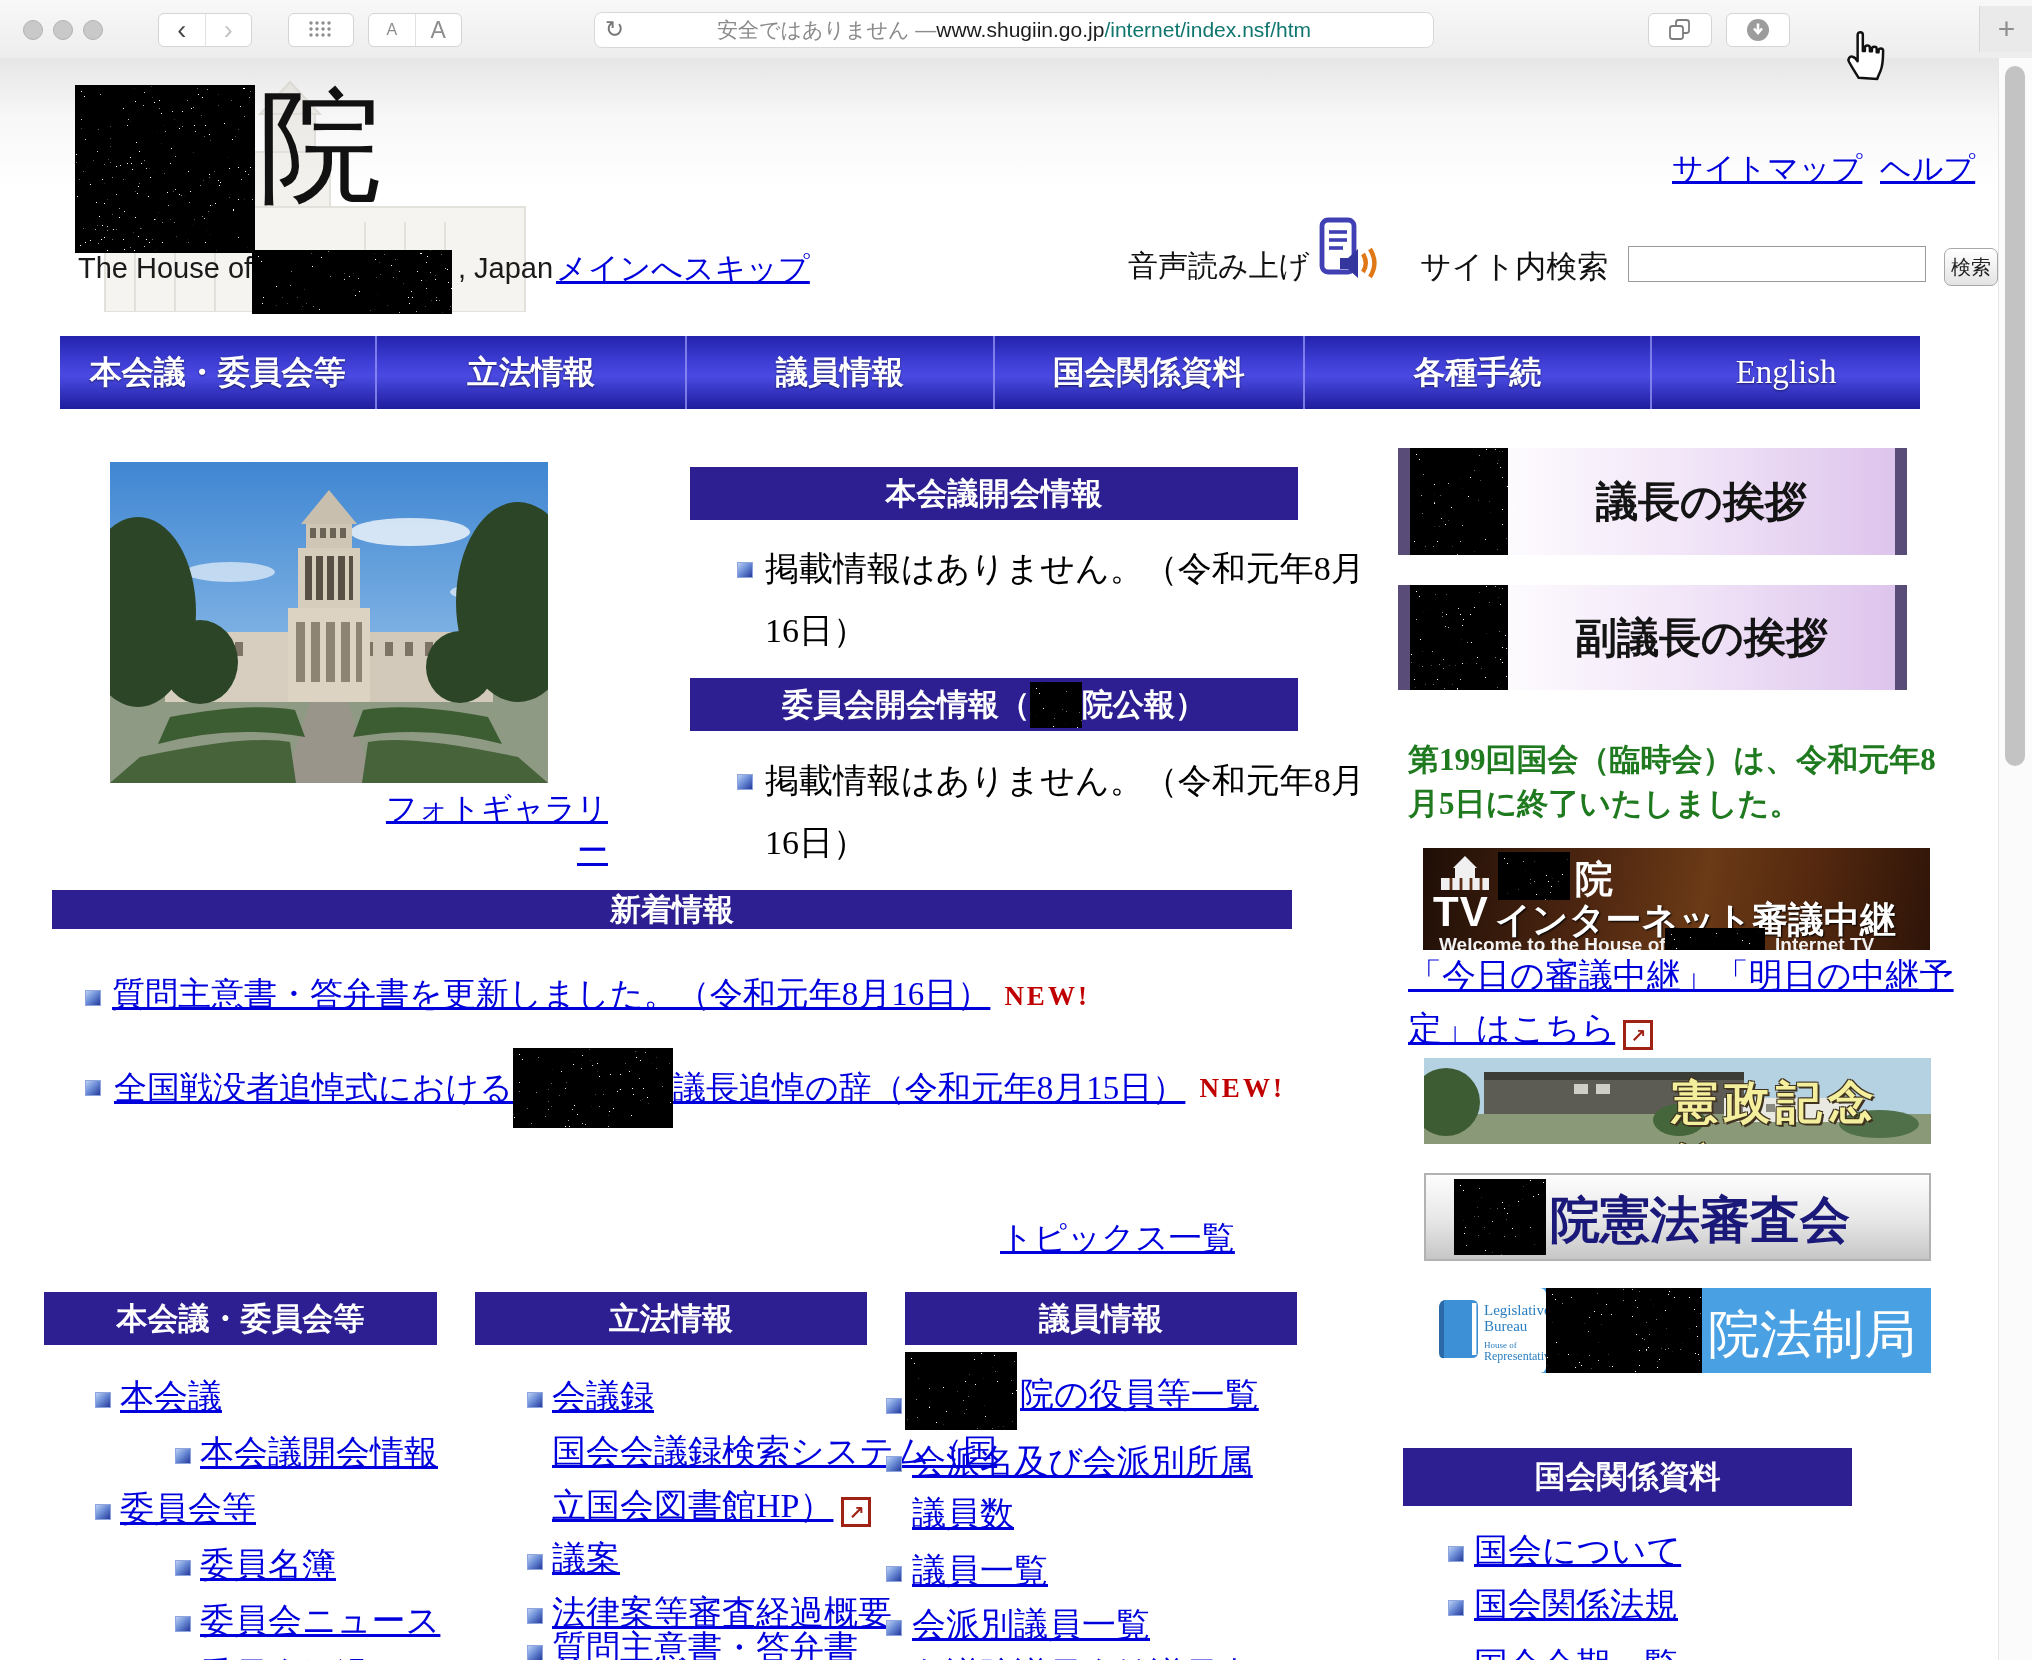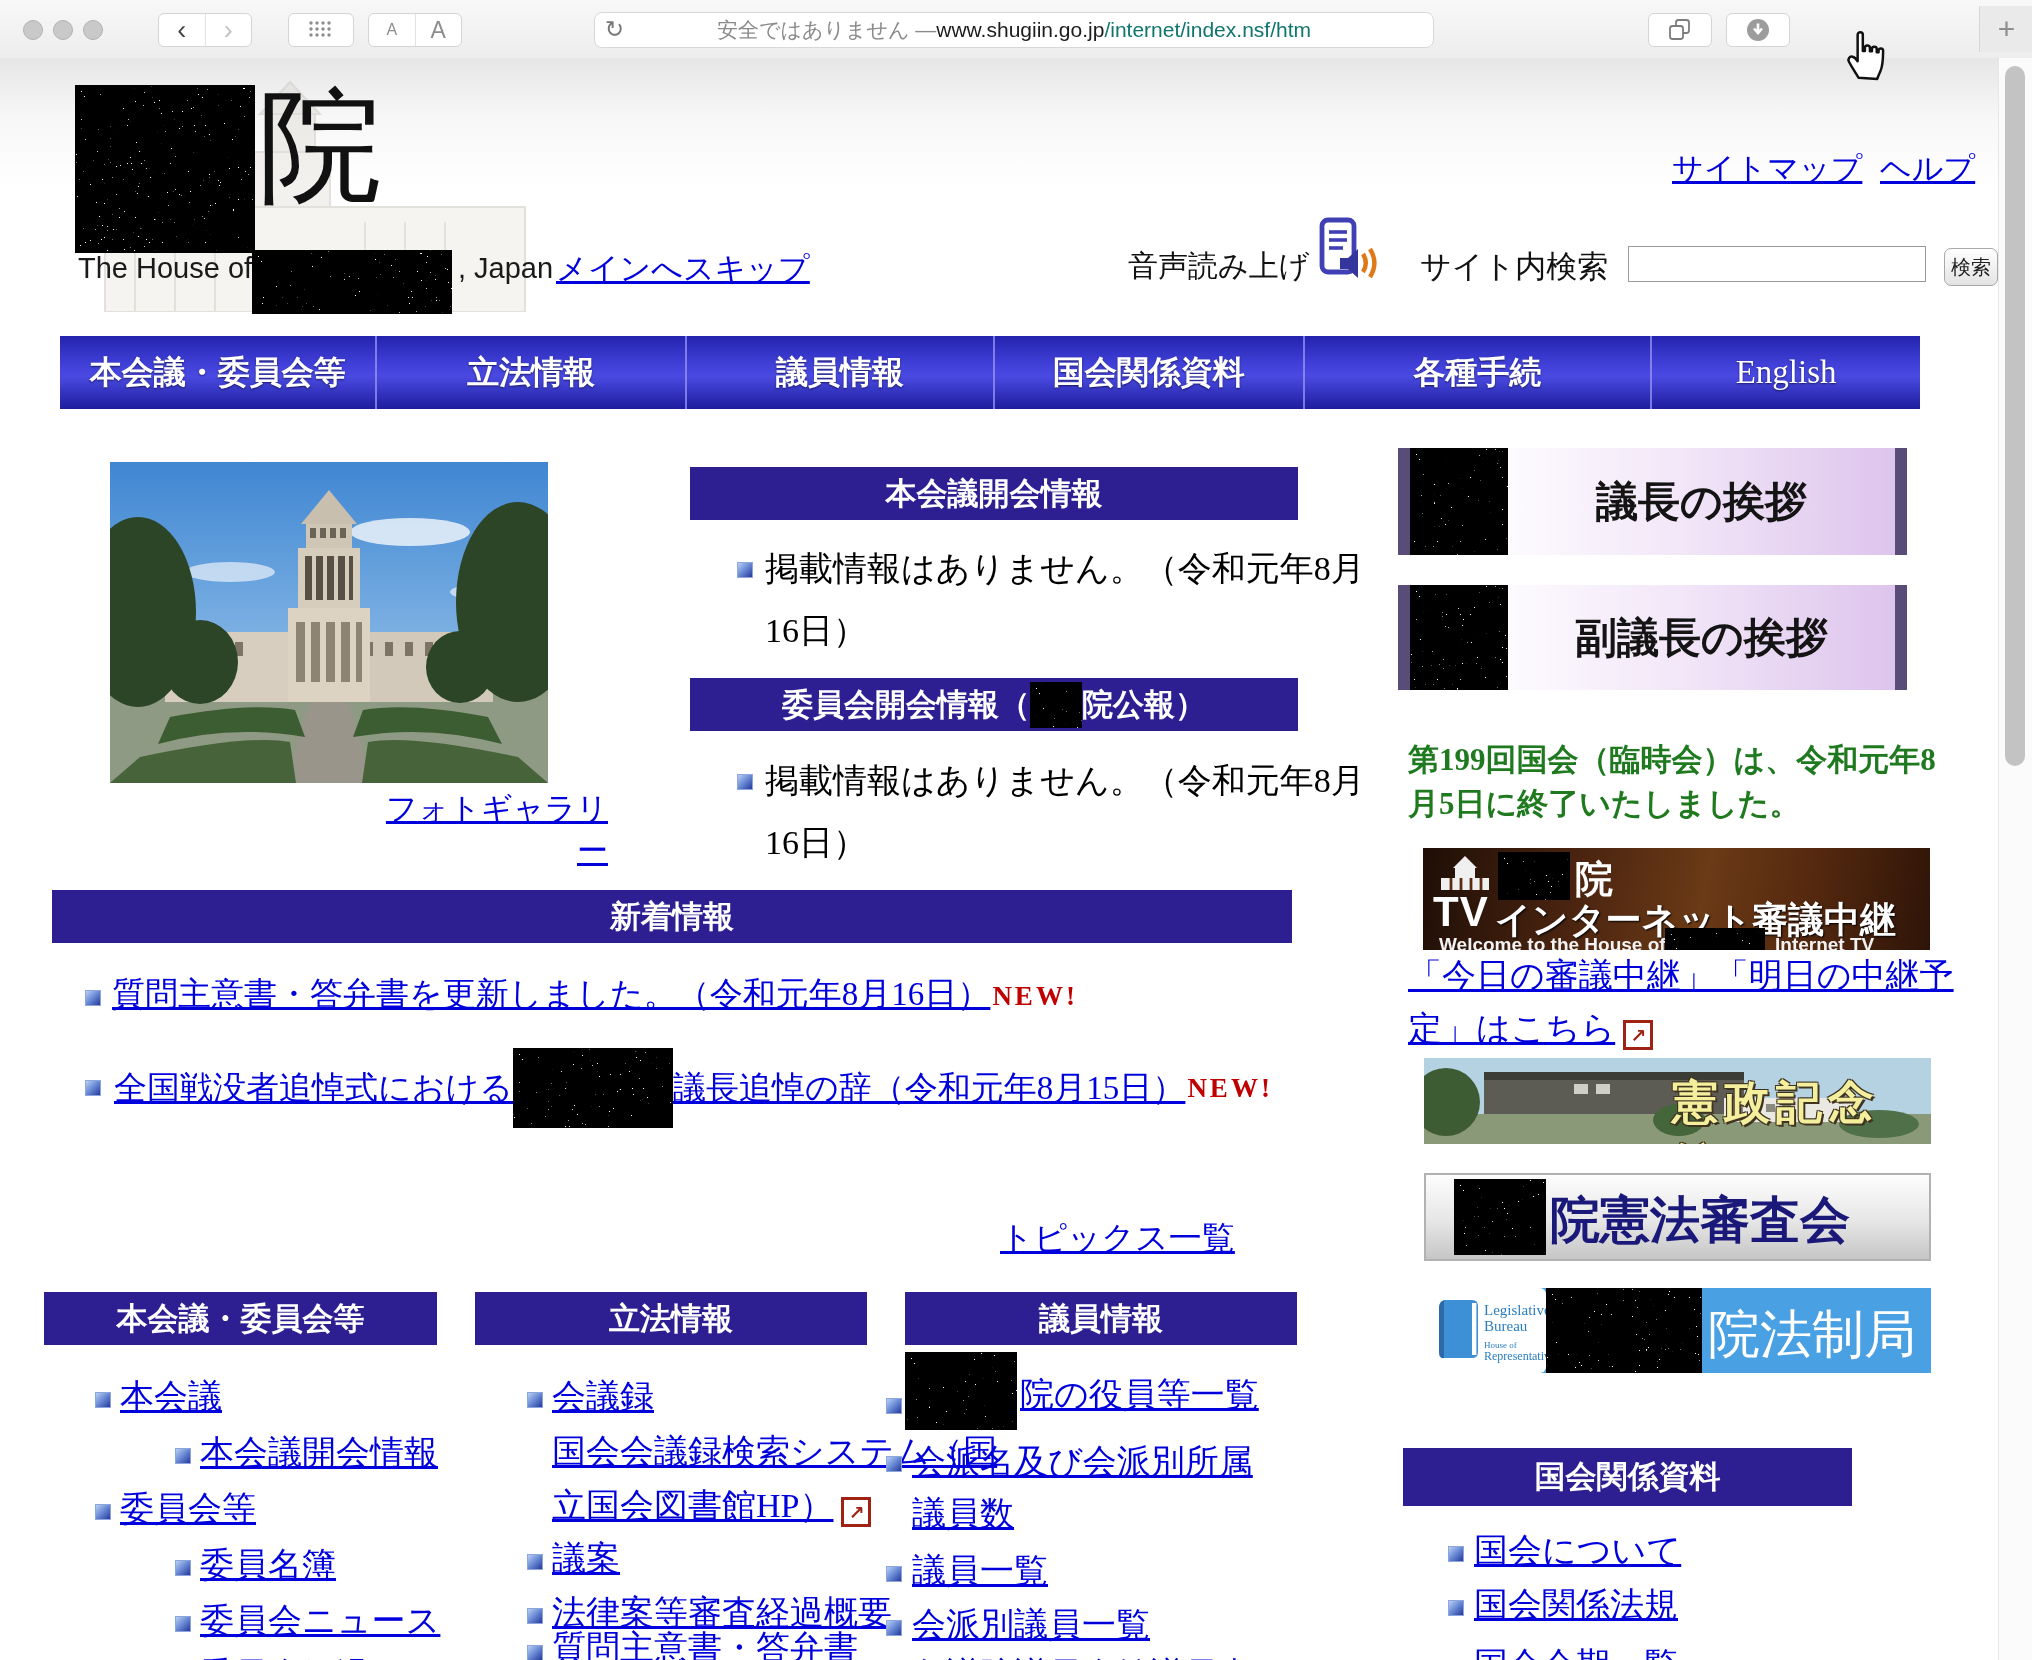--- a/index.html
+++ b/index.html
@@ -37,21 +37,21 @@
   .navitem{display:flex;align-items:center;justify-content:center;color:#fff;font-weight:bold;
            font-size:32px;text-shadow:0 1px 2px rgba(0,0,30,.6);cursor:pointer;}
   .navitem+.navitem{border-left:2px solid rgba(150,150,245,.75);}
   
   .bar{background:#2d1f92;color:#fff;font-weight:bold;font-size:31px;
        display:flex;align-items:center;justify-content:center;}
   .bu{width:14px;height:14px;background:linear-gradient(135deg,#bcd0f4 0%,#6e8fd8 45%,#24399b 100%);
       border:1px solid #8ea6dd;}
   .body-item{font-size:34px;color:#000;line-height:62px;font-family:"Liberation Serif","DejaVu Serif",serif;}
   .newbadge{color:#c00000;font-family:"Liberation Serif","DejaVu Serif",serif;font-weight:bold;
-            font-size:27px;letter-spacing:3px;margin-left:2px;}
+            font-size:27px;letter-spacing:3px;margin-left:14px;}
   .extlink{display:inline-block;width:24px;height:24px;border:3px solid #a02214;color:#a02214;
            font-size:19px;line-height:24px;text-align:center;font-weight:bold;background:#fff;
            margin-left:8px;vertical-align:-2px;font-family:"DejaVu Sans",sans-serif;}
   
   .sbanner{width:509px;height:107px;display:flex;overflow:hidden;cursor:pointer;}
   .sstrip{width:12px;background:#5a4c78;}
   .sgrad{flex:1;background:linear-gradient(90deg,#fdfbfe 0%,#f2e6f8 45%,#ddc4ec 100%);
          display:flex;align-items:center;justify-content:center;font-size:42px;font-weight:bold;color:#141414;}
   .scroll-track{left:1998px;top:58px;width:34px;height:1602px;background:#fbfbfb;border-left:1px solid #e7e7e7;}
   .scroll-thumb{left:2005px;top:66px;width:20px;height:700px;border-radius:10px;background:#c3c3c3;}
@@ -292,21 +292,21 @@
   <span>委員会開会情報（</span>
   <svg class="noise" width="52" height="46">
         <rect width="100%" height="100%" fill="#fff"></rect>
         <rect width="100%" height="100%" filter="url(#nz)"></rect>
       </svg>
   <span>院公報）</span>
 </div>
 <div class="abs bu" style="left:737px;top:774px"></div>
 <div class="abs body-item" style="left:765px;top:750px;width:600px">掲載情報はありません。（令和元年8月16日）</div>
 
-<div class="abs bar" style="left:52px;top:890px;width:1240px;height:53px">
+<div class="abs bar" style="left:52px;top:890px;width:1240px;height:39px">
   <span>新着情報</span>
 </div>
 
 <div class="abs bu" style="left:85px;top:990px"></div>
 <div class="abs" style="left:112px;top:972px;white-space:nowrap">
   <span class="jlink" style="font-size:33px">質問主意書・答弁書を更新しました。（令和元年8月16日）</span><span class="newbadge">NEW!</span>
 </div>
 
 <div class="abs" style="left:85px;top:1048px;width:1300px;display:flex;align-items:center">
   <span class="bu" style="flex:none;margin-right:13px"></span>

